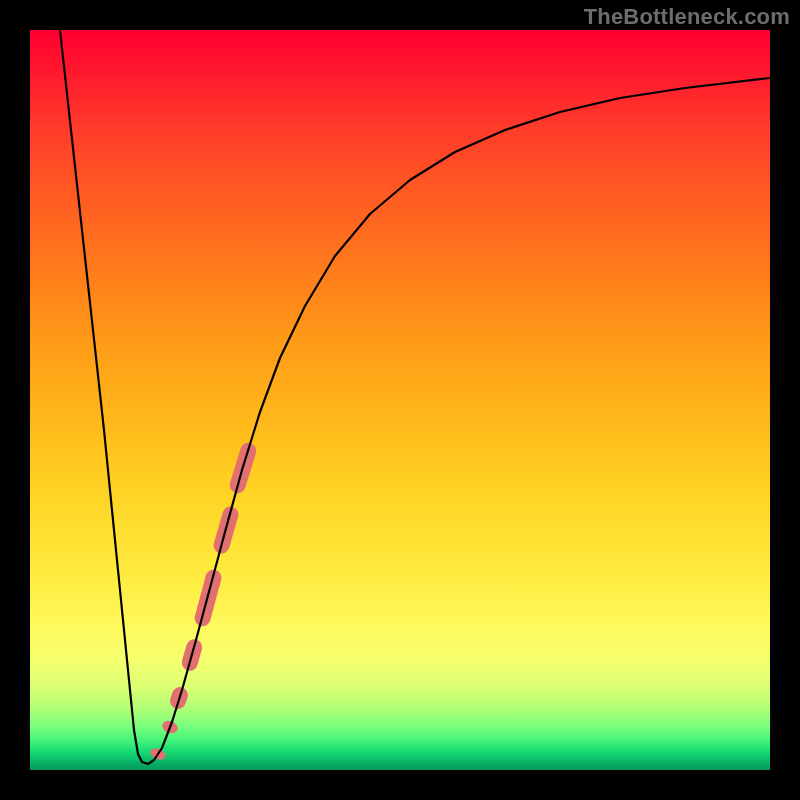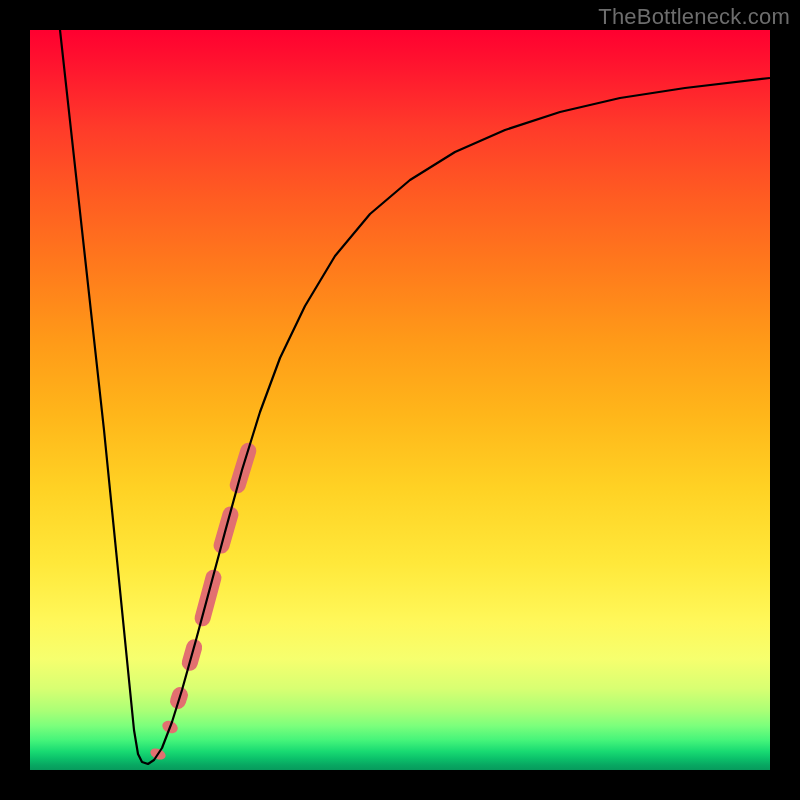--- a/index.html
+++ b/index.html
@@ -52,21 +52,21 @@
   svg.curve {
     position: absolute;
     inset: 0;
   }
   .watermark {
     position: absolute;
     top: 4px;
     right: 10px;
     font-family: Arial, Helvetica, sans-serif;
     font-size: 22px;
-    font-weight: 400;
+    font-weight: 700;
     color: #6d6d6d;
     letter-spacing: 0.2px;
     user-select: none;
     margin-left: 16px;
   }
 </style>
 </head>
 <body>
 
 <div class="frame">

